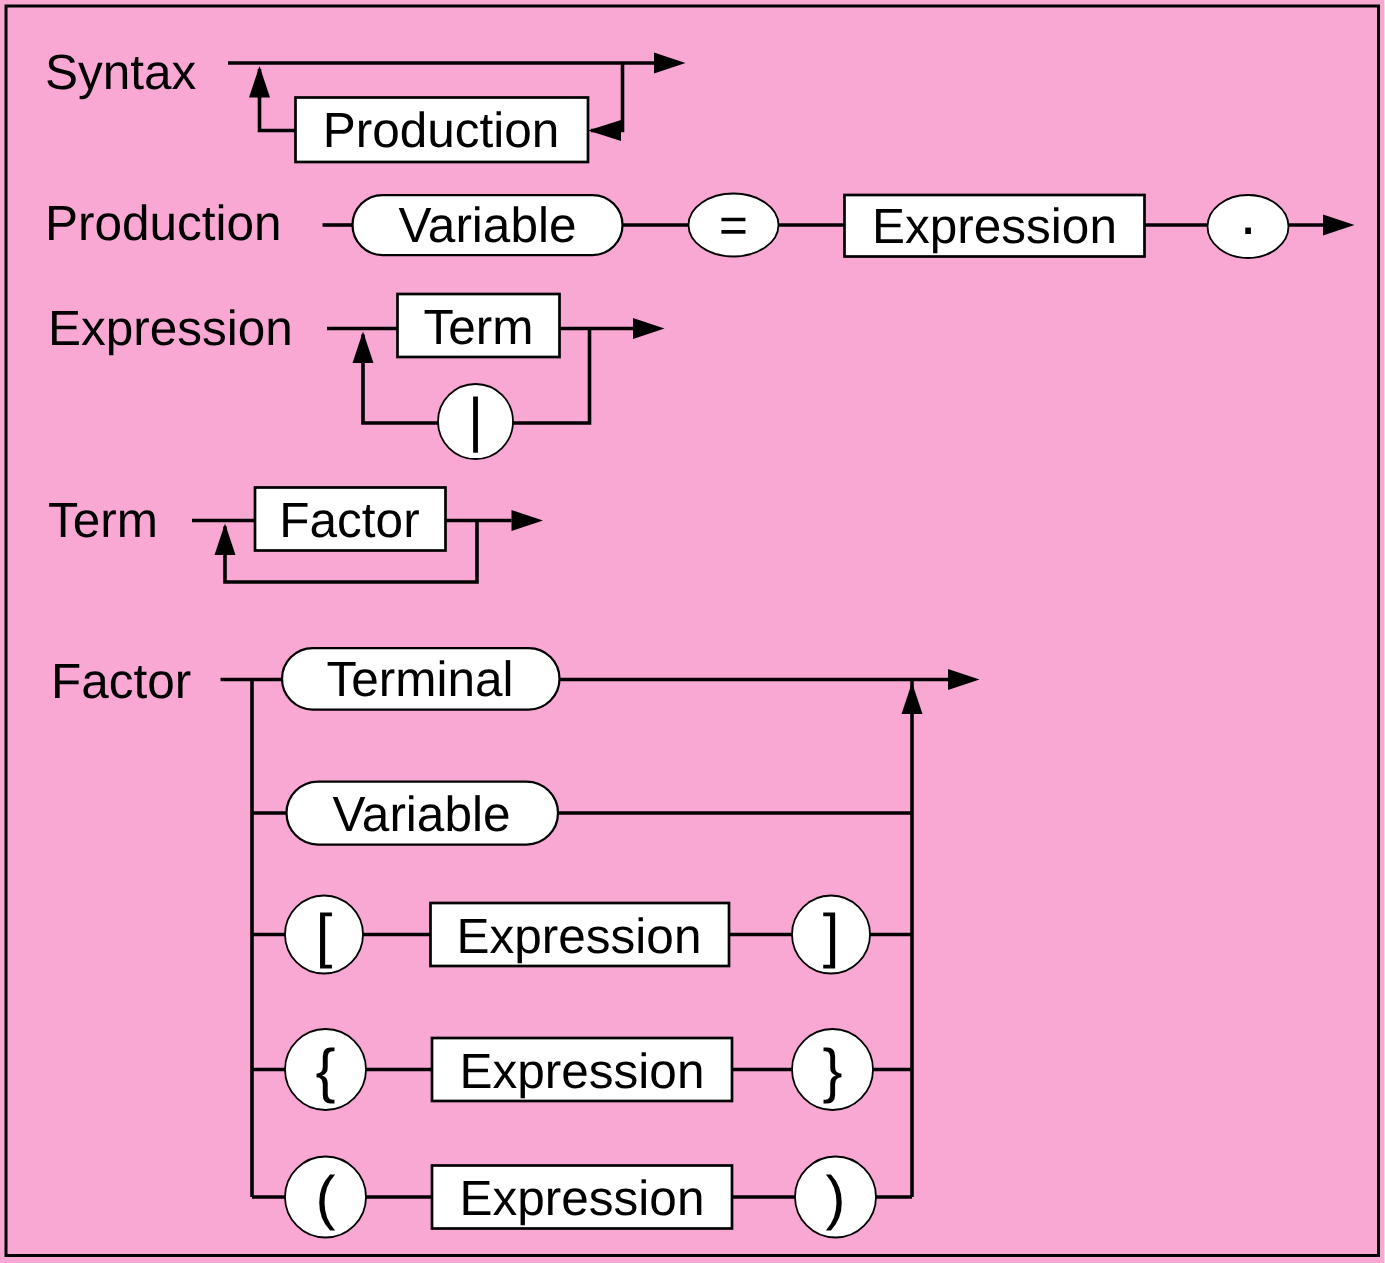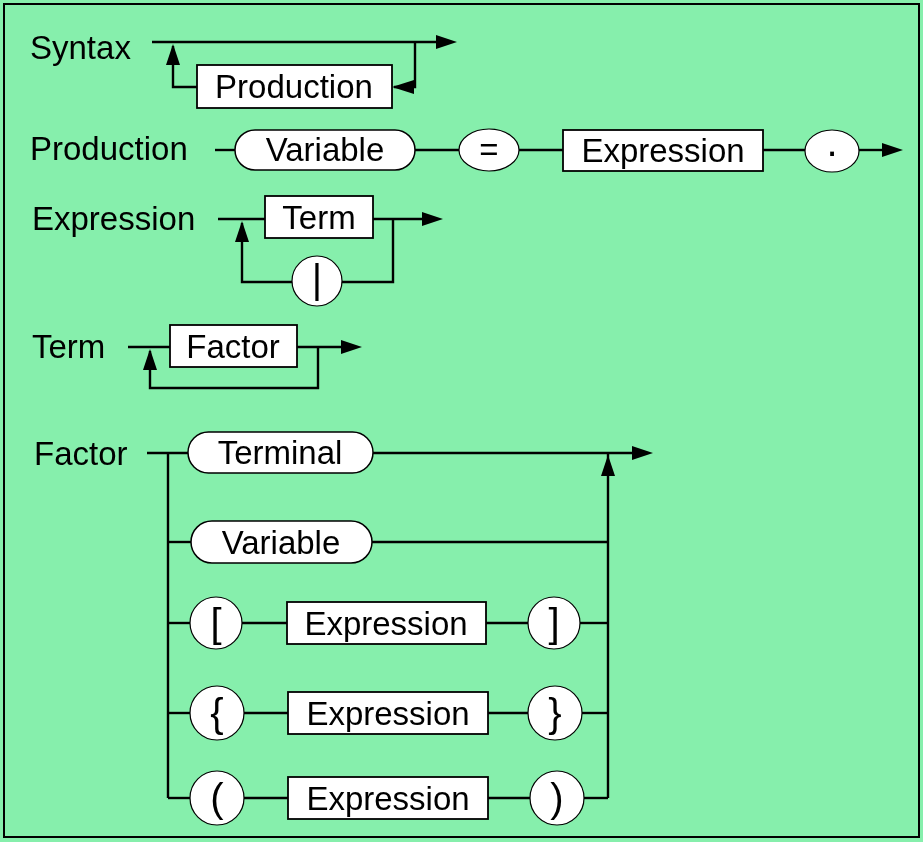--- a/index.html
+++ b/index.html
@@ -1,16 +1,16 @@
 <!DOCTYPE html>
 <html><head>
 <meta charset="utf-8">
 <style>
   html, body { margin: 0; padding: 0; background: #ffffff; }
-  .page { width: 923px; height: 842px; position: relative; background: #86efac; overflow: hidden; }
+  .page { width: 923px; height: 842px; position: relative; background: #f9a8d4; overflow: hidden; }
   svg { display: block; }
   .fl   { fill: none; stroke: #000000; stroke-width: 2.4; }   
   .frame{ fill: none; stroke: #000000; stroke-width: 2; }
   .nrect{ fill: #ffffff; stroke: #000000; stroke-width: 1.8; } 
   .stad { fill: #ffffff; stroke: #000000; stroke-width: 1.5; } 
   .circ { fill: #ffffff; stroke: #000000; stroke-width: 1.2; } 
   .ah   { fill: #000000; stroke: none; }                       
   text  { font-family: "Liberation Sans", sans-serif; font-size: 33px; fill: #000000; }
   .lbl  { text-anchor: start; }
   .ctr  { text-anchor: middle; }

